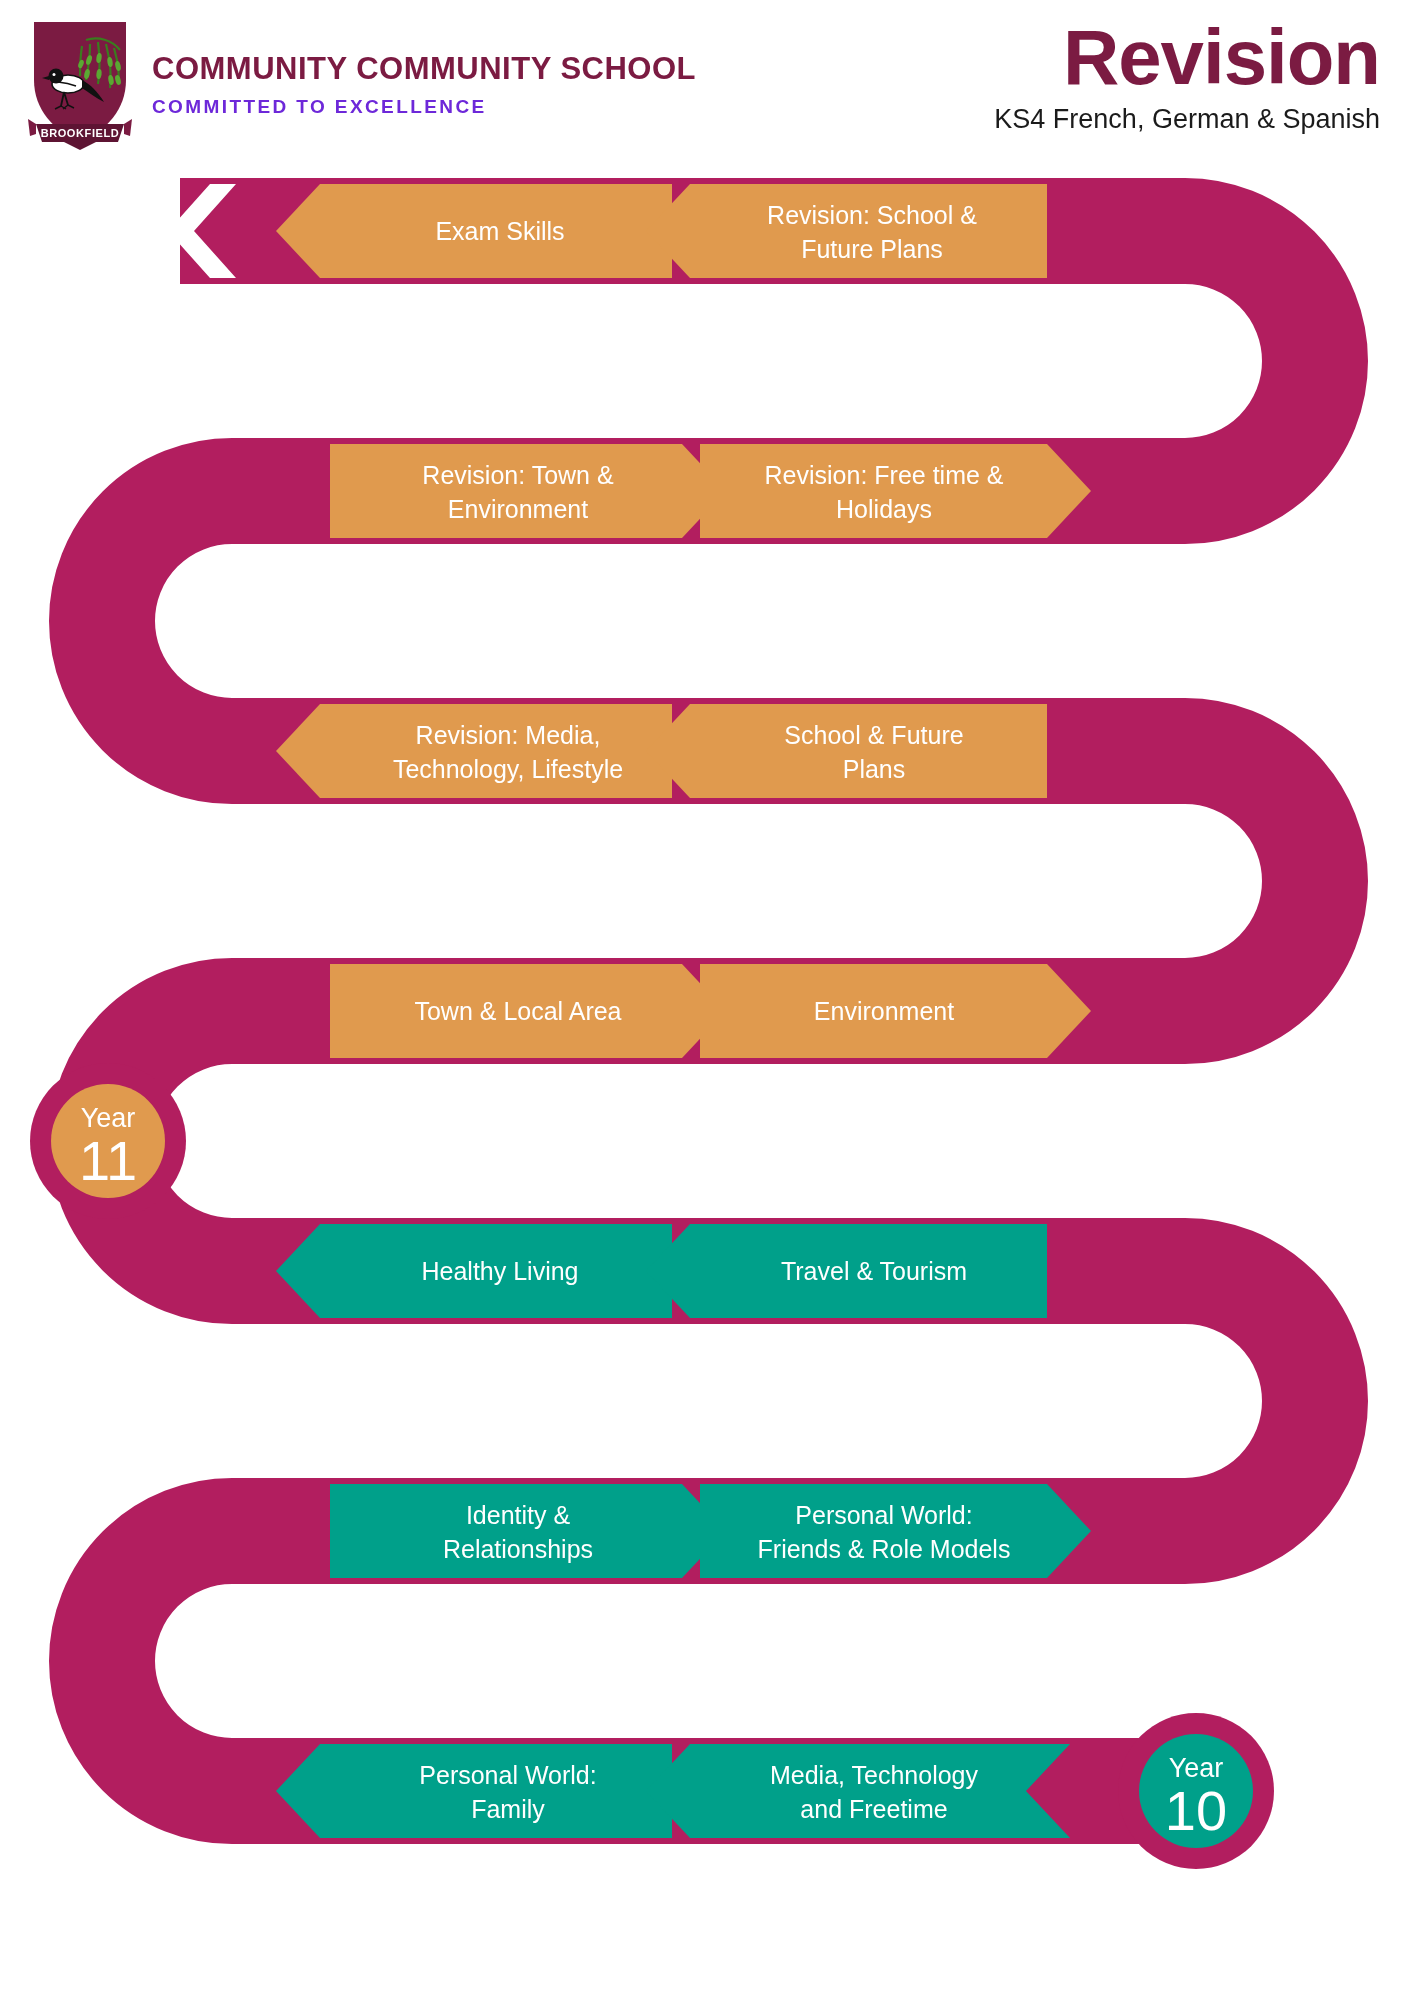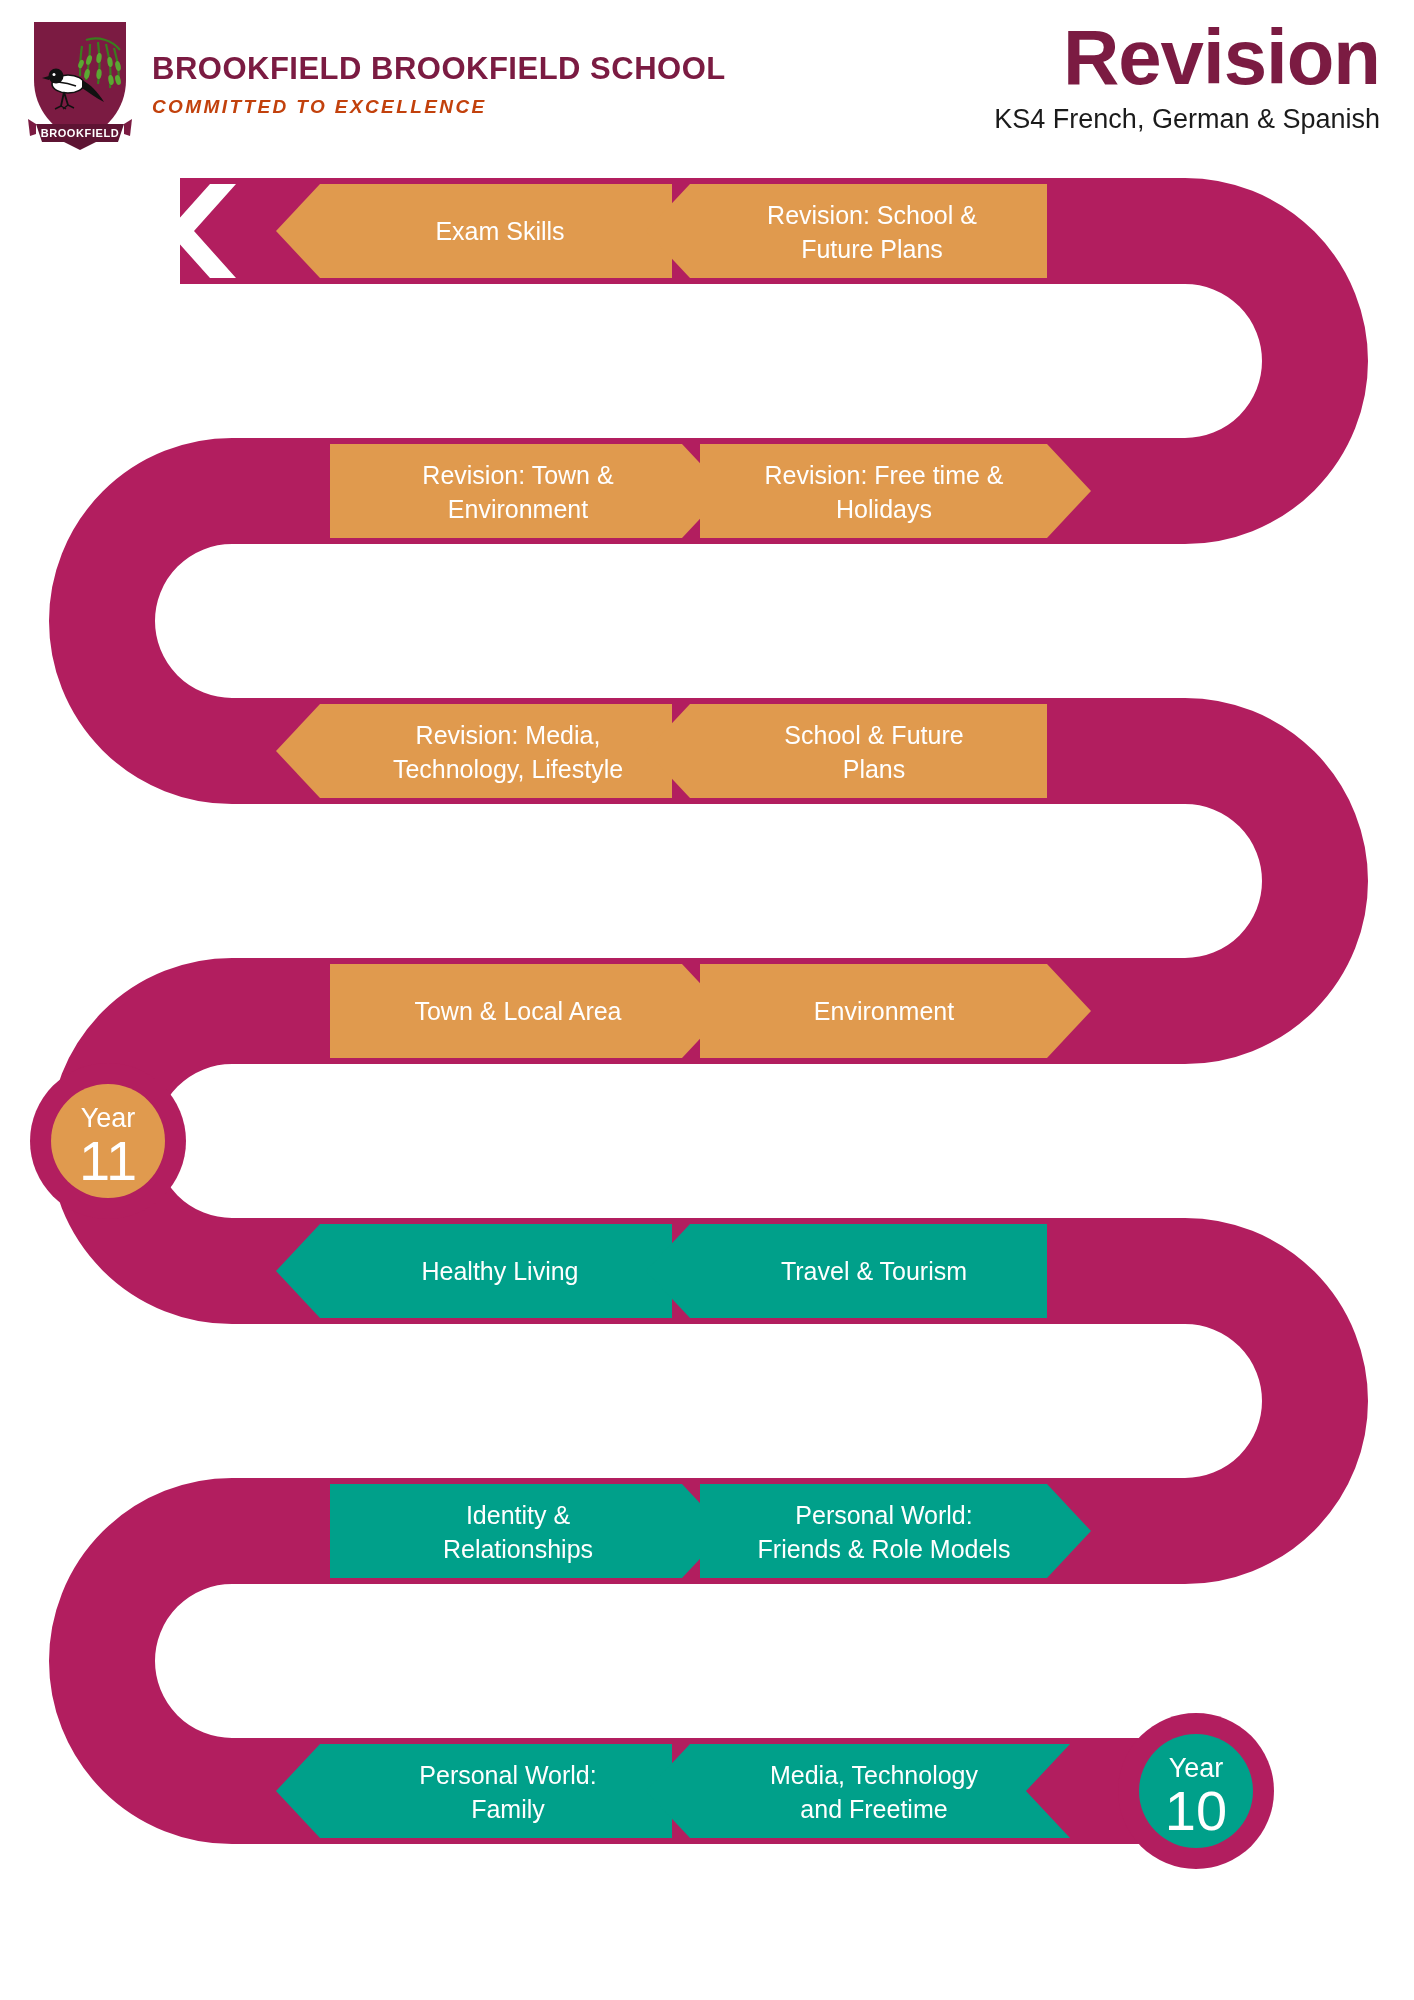--- a/index.html
+++ b/index.html
@@ -24,21 +24,21 @@
   }
   #school-names{margin-left:20px;}
   #school-name{
     font-size:31px;font-weight:bold;letter-spacing:.5px;
     color:#7b1b42;line-height:1;
     font-family:"Liberation Sans", sans-serif;
   }
   #school-tagline{
     margin-top:13px;
     font-size:19px;font-weight:bold;letter-spacing:2.4px;
-    color:#c2410c;line-height:1;font-style:italic;
+    color:#6d28d9;line-height:1;
   }
   #subject-block{
     position:absolute;right:34px;top:20px;text-align:right;
   }
   #subject-title{
     font-size:78px;font-weight:bold;color:#7b1b42;line-height:.95;
     letter-spacing:-1px;
   }
   #subject-sub{
     margin-top:12px;font-size:27px;color:#1b1b1b;line-height:1;
@@ -107,21 +107,21 @@
 
         <path d="M8 106 L96 106 L90 124 L14 124 Z" fill="#5e1433"></path>
         <path d="M8 106 L0 101 L2 118 L8 116 Z" fill="#7B1B42"></path>
         <path d="M96 106 L104 101 L102 118 L96 116 Z" fill="#7B1B42"></path>
         <path d="M36 124 L68 124 L52 132 Z" fill="#5e1433"></path>
         <text x="52" y="119" text-anchor="middle" fill="#ffffff" font-family="Liberation Sans, sans-serif" font-size="11" font-weight="bold" letter-spacing="0.6">BROOKFIELD</text>
       </svg>
     </div>
 
     <div id="school-names">
-      <div id="school-name">BROOKFIELD BROOKFIELD SCHOOL</div>
+      <div id="school-name">COMMUNITY COMMUNITY SCHOOL</div>
       <div id="school-tagline">COMMITTED TO EXCELLENCE</div>
     </div>
   </div>
 
   <div id="subject-block">
     <div id="subject-title">Revision</div>
     <div id="subject-sub">KS4 French, German &amp; Spanish</div>
   </div>
 </div>
 

